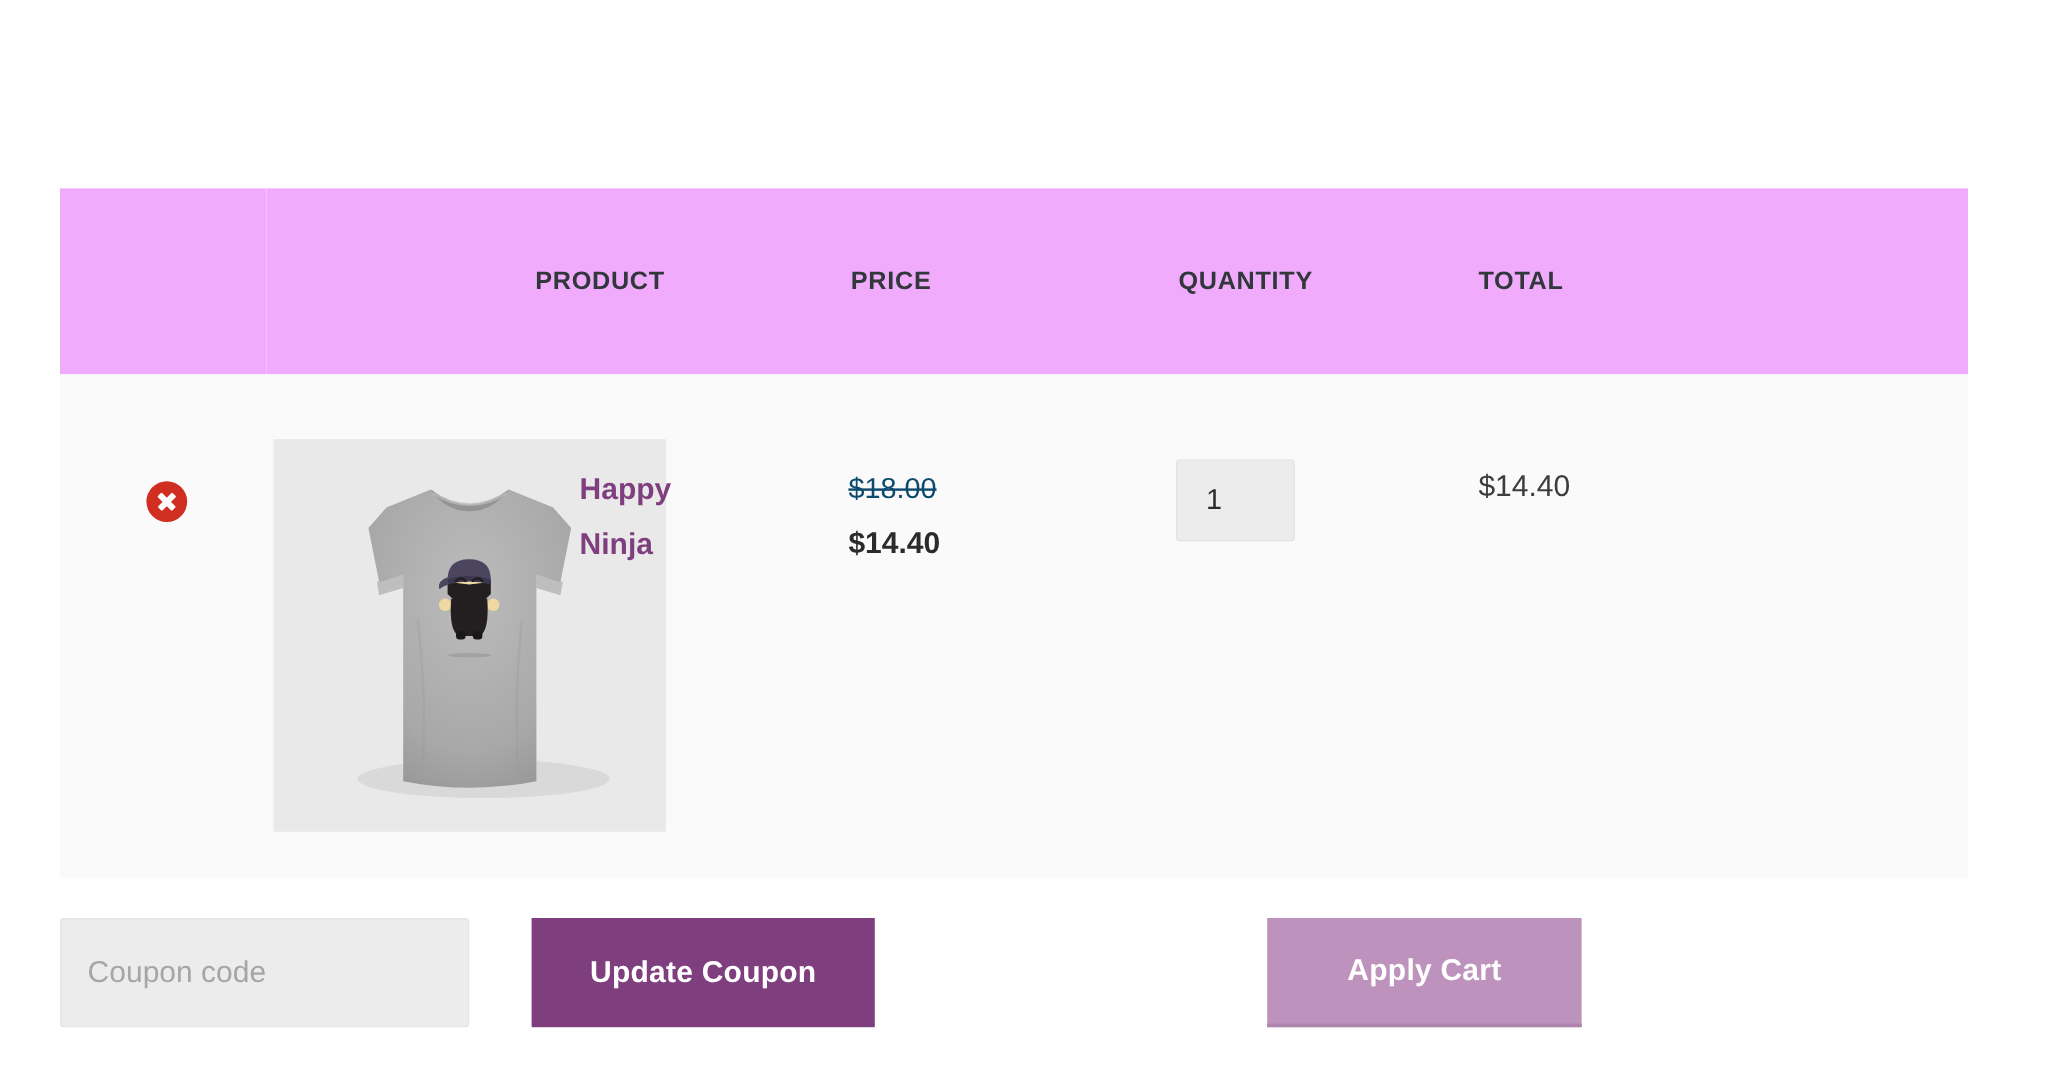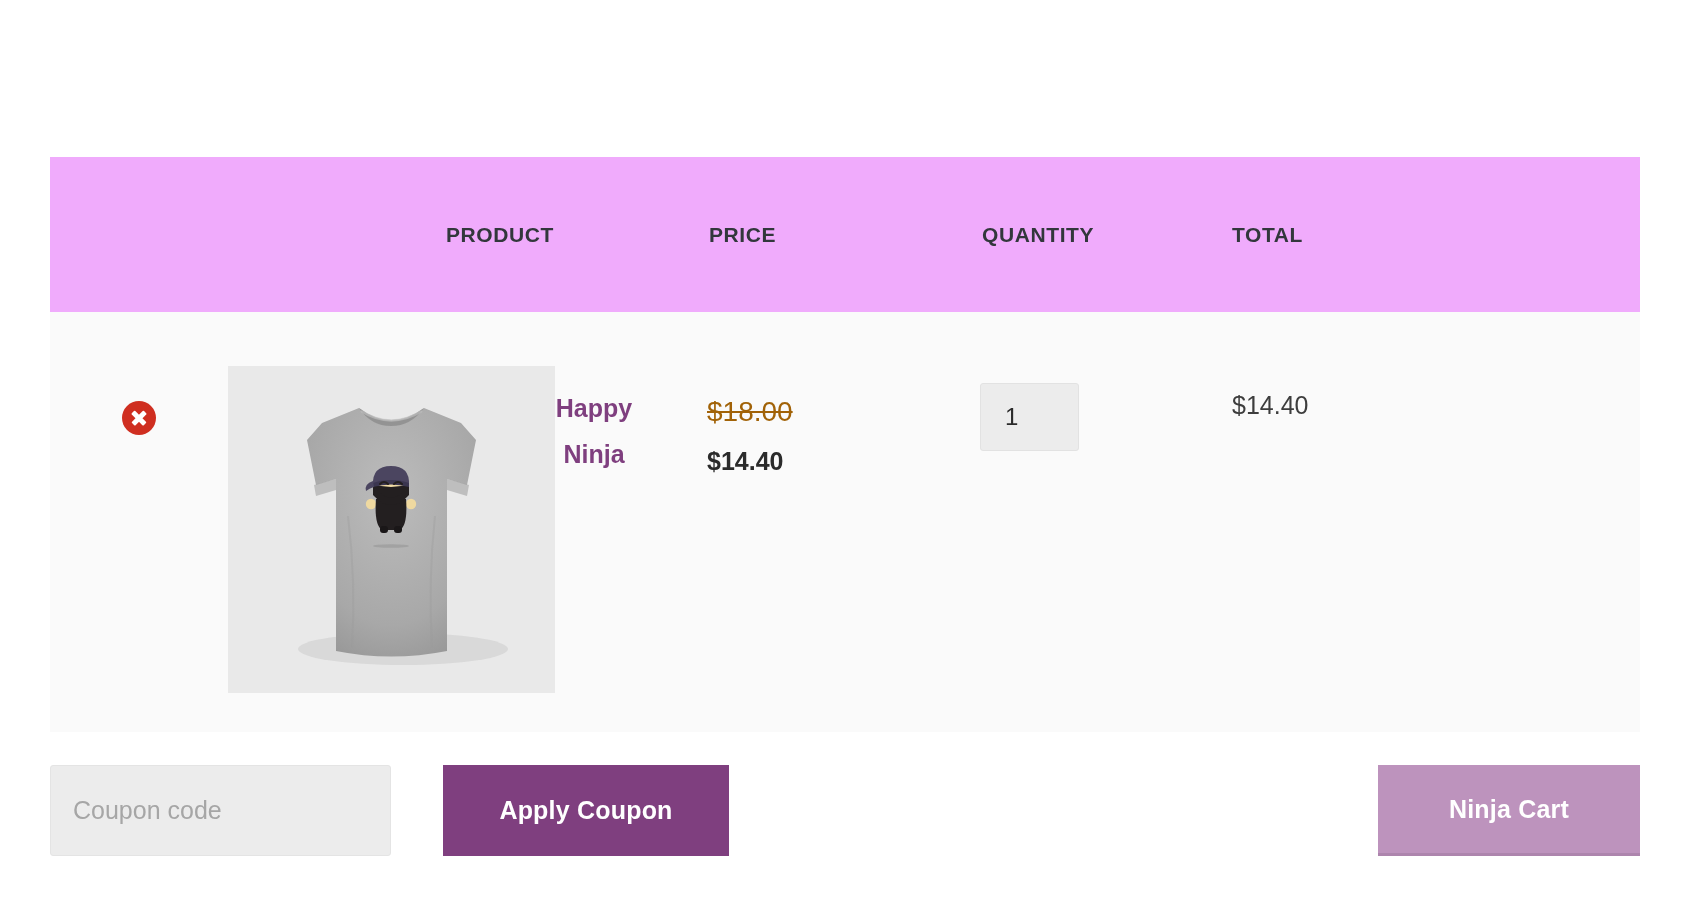--- a/index.html
+++ b/index.html
@@ -111,40 +111,40 @@
   .product-thumb {
     width: 327px;
     height: 327px;
     background: #e9e9e9;
     display: block;
     margin-top: 24px;
   }
   .product-thumb svg { display: block; width: 100%; height: 100%; }
 
   
-  .product-cell { padding-left: 43px !important; text-align: center; }
+  .product-cell { padding-left: 43px !important; }
   .product-link {
     display: inline-block;
     margin-top: 43px;
     font-size: 25px;
     font-weight: bold;
     color: #7f3f7f;
     text-decoration: none;
     line-height: 1.84;
     max-width: 120px;
     cursor: pointer;
   }
 
   
   .price-cell { padding-left: 2px !important; }
   .price-wrap { margin-top: 44px; line-height: 1.84; }
   .price-old {
     display: block;
-    font-size: 28px;
-    color: #a16207;
+    font-size: 24px;
+    color: #0c4a6e;
     text-decoration: line-through;
     font-weight: normal;
   }
   .price-new {
     display: block;
     font-size: 25px;
     color: #2b2b2b;
     font-weight: bold;
   }
 
@@ -173,21 +173,21 @@
     font-size: 25px;
     color: #3d3d3d;
     font-weight: normal;
   }
 
   
   .actions-row {
     position: absolute;
     left: 50px;
     top: 765px;
-    width: 1590px;
+    width: 1268px;
     height: 94px;
   }
 
   .coupon-input {
     position: absolute;
     left: 0;
     top: 0;
     width: 341px;
     height: 91px;
     background: #ececec;
@@ -347,17 +347,17 @@
         <td class="total-cell">
           <span class="total-amount">$14.40</span>
         </td>
 
       </tr>
     </tbody>
   </table>
 
   <div class="actions-row">
     <input class="coupon-input" type="text" placeholder="Coupon code" style="">
-    <button class="apply-coupon-btn">Apply Coupon</button>
-    <button class="update-cart-btn">Ninja Cart</button>
+    <button class="apply-coupon-btn">Update Coupon</button>
+    <button class="update-cart-btn">Apply Cart</button>
   </div>
 
 </div>
 
 </body></html>

